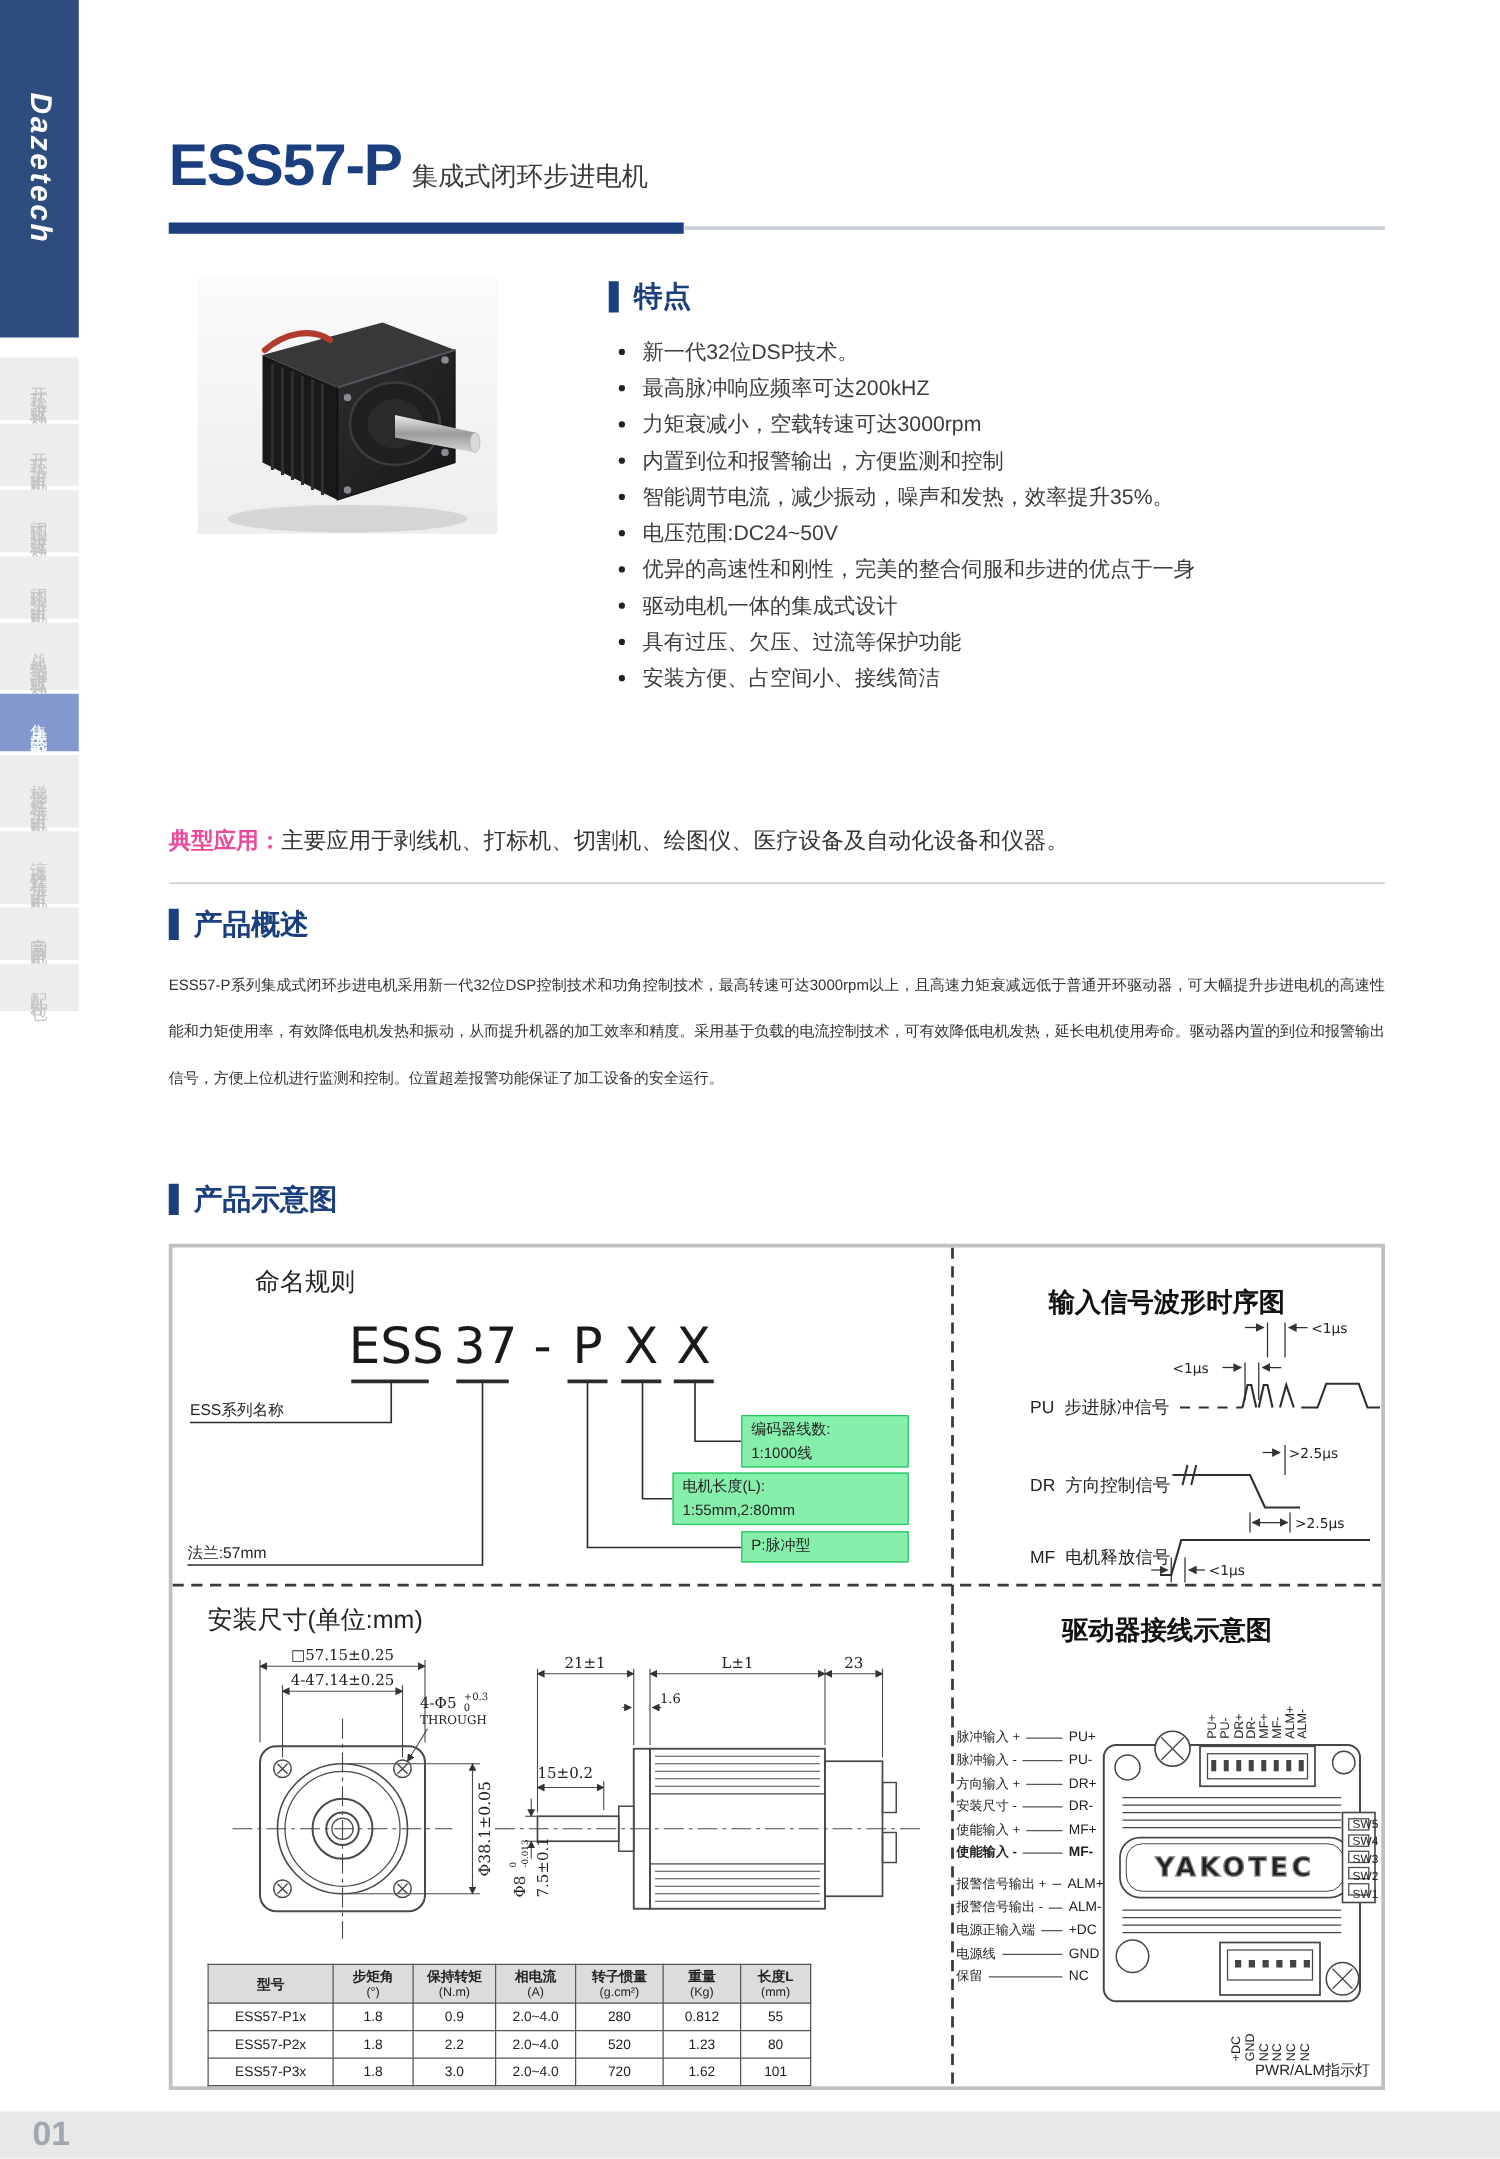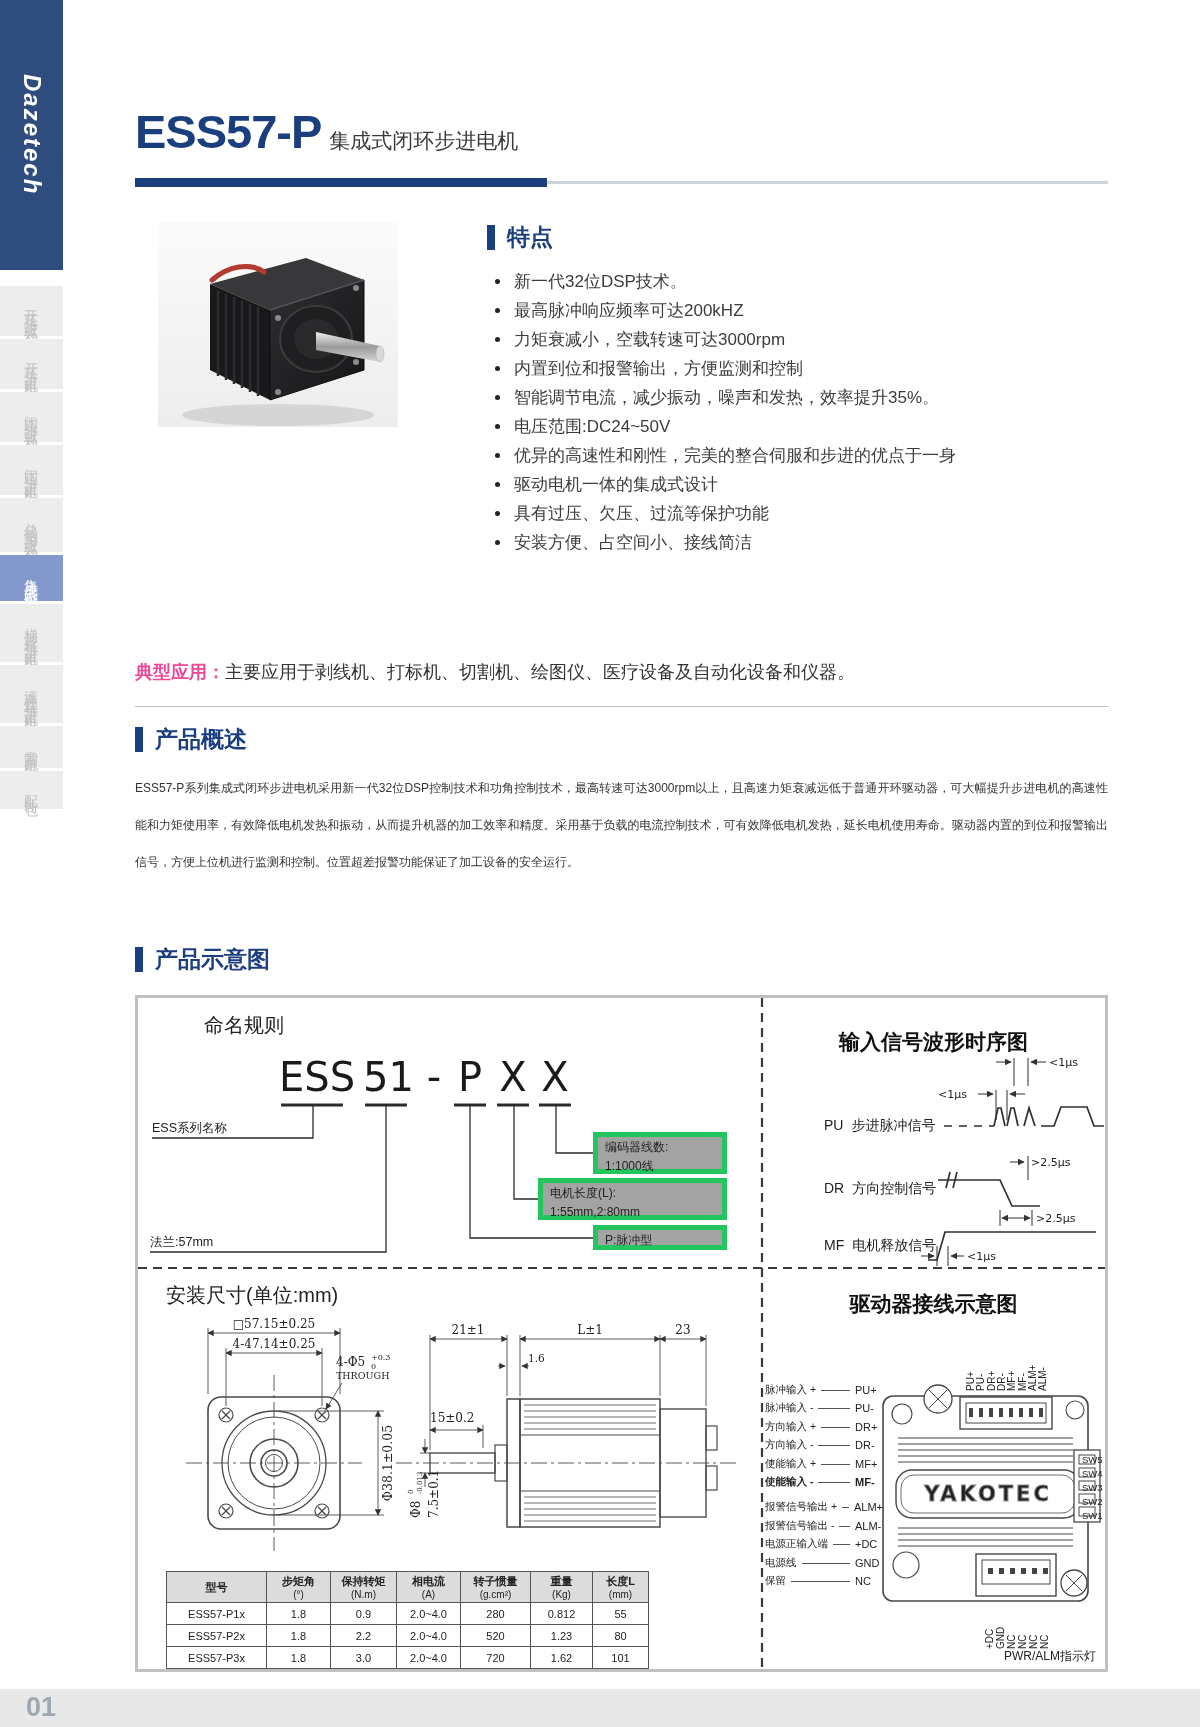--- a/index.html
+++ b/index.html
@@ -40,22 +40,22 @@
   .diagram-head{position:absolute;left:135px;top:944px;}
   
   .diagram-box{position:absolute;left:135px;top:995px;width:973px;height:677px;
                border:3px solid #c0c0c0;box-sizing:border-box;background:#fff;}
   .art{position:absolute;left:0;top:0;pointer-events:none;}
   .q-title{position:absolute;font-size:20px;color:#222;}
   .q-title.big{font-size:21px;font-weight:600;color:#111;text-align:center;}
   .code-part{position:absolute;top:56px;height:46px;font-size:40px;color:#1a1a1a;
              font-family:"DejaVu Sans",sans-serif;text-align:center;}
   .plain-label{position:absolute;font-size:12.5px;color:#222;}
-  .nbox{position:absolute;border:5px solid #22c55e;font-size:12px;color:#222;line-height:19px;
-        padding:1px 7px;box-sizing:border-box;background:#a3a3a3;}
+  .nbox{position:absolute;border:1px solid #22c55e;font-size:12px;color:#222;line-height:19px;
+        padding:1px 7px;box-sizing:border-box;background:#86efac;}
   .wave-label{position:absolute;font-size:14px;color:#222;white-space:nowrap;}
   .wave-label .code{margin-right:8px;}
   .sig{position:absolute;left:627px;width:118px;height:14px;display:flex;align-items:center;
        font-size:10.5px;color:#222;}
   .sig .lead{flex:1;border-top:1px solid #555;margin:0 5px;height:0;}
   .sig .pin{font-size:11px;min-width:28px;}
   .sw{position:absolute;left:944px;font-size:9.5px;color:#222;}
   .tp{position:absolute;top:335px;width:12px;height:58px;writing-mode:vertical-rl;
       transform:rotate(180deg);font-size:10px;color:#222;line-height:12px;}
   .bp{position:absolute;top:605px;width:12px;height:46px;writing-mode:vertical-rl;
@@ -450,21 +450,21 @@
           <rect x="883" y="570" width="5" height="6"></rect>
         <rect x="894" y="570" width="5" height="6"></rect>
           <rect x="905" y="570" width="5" height="6"></rect>
       </g>
     </g>
     <text x="850" y="503" text-anchor="middle" class="sans" font-size="21" font-weight="bold" letter-spacing="3" fill="#f2f2f2" stroke="#8a8a8a" stroke-width="1">YAKOTEC</text>
   </svg>
 
   <div class="q-title" style="left:66px;top:14px;">命名规则</div>
   <div class="code-part" style="left:141px;width:66px;">ESS</div>
-  <div class="code-part" style="left:225px;width:44px;">51</div>
+  <div class="code-part" style="left:225px;width:44px;">37</div>
   <div class="code-part" style="left:284px;width:24px;">-</div>
   <div class="code-part" style="left:314px;width:36px;">P</div>
   <div class="code-part" style="left:357px;width:36px;">X</div>
   <div class="code-part" style="left:399px;width:36px;">X</div>
   <div class="plain-label" style="left:14px;top:122px;">ESS系列名称</div>
   <div class="plain-label" style="left:12px;top:236px;">法兰:57mm</div>
   <div class="nbox" style="left:455px;top:134px;width:134px;height:42px;">
     <div>编码器线数:</div>
     <div>1:1000线</div>
   </div>
@@ -500,21 +500,21 @@
       <span>脉冲输入 -</span>
       <span class="lead"></span>
       <span class="pin">PU-</span>
     </div>
   <div class="sig" style="top:422px;">
       <span>方向输入 +</span>
       <span class="lead"></span>
       <span class="pin">DR+</span>
     </div>
   <div class="sig" style="top:440px;">
-      <span>方向输入 -</span>
+      <span>安装尺寸 -</span>
       <span class="lead"></span>
       <span class="pin">DR-</span>
     </div>
   <div class="sig" style="top:459px;">
       <span>使能输入 +</span>
       <span class="lead"></span>
       <span class="pin">MF+</span>
     </div>
   <div class="sig" style="top:477px;font-weight:bold;">
       <span>使能输入 -</span>

